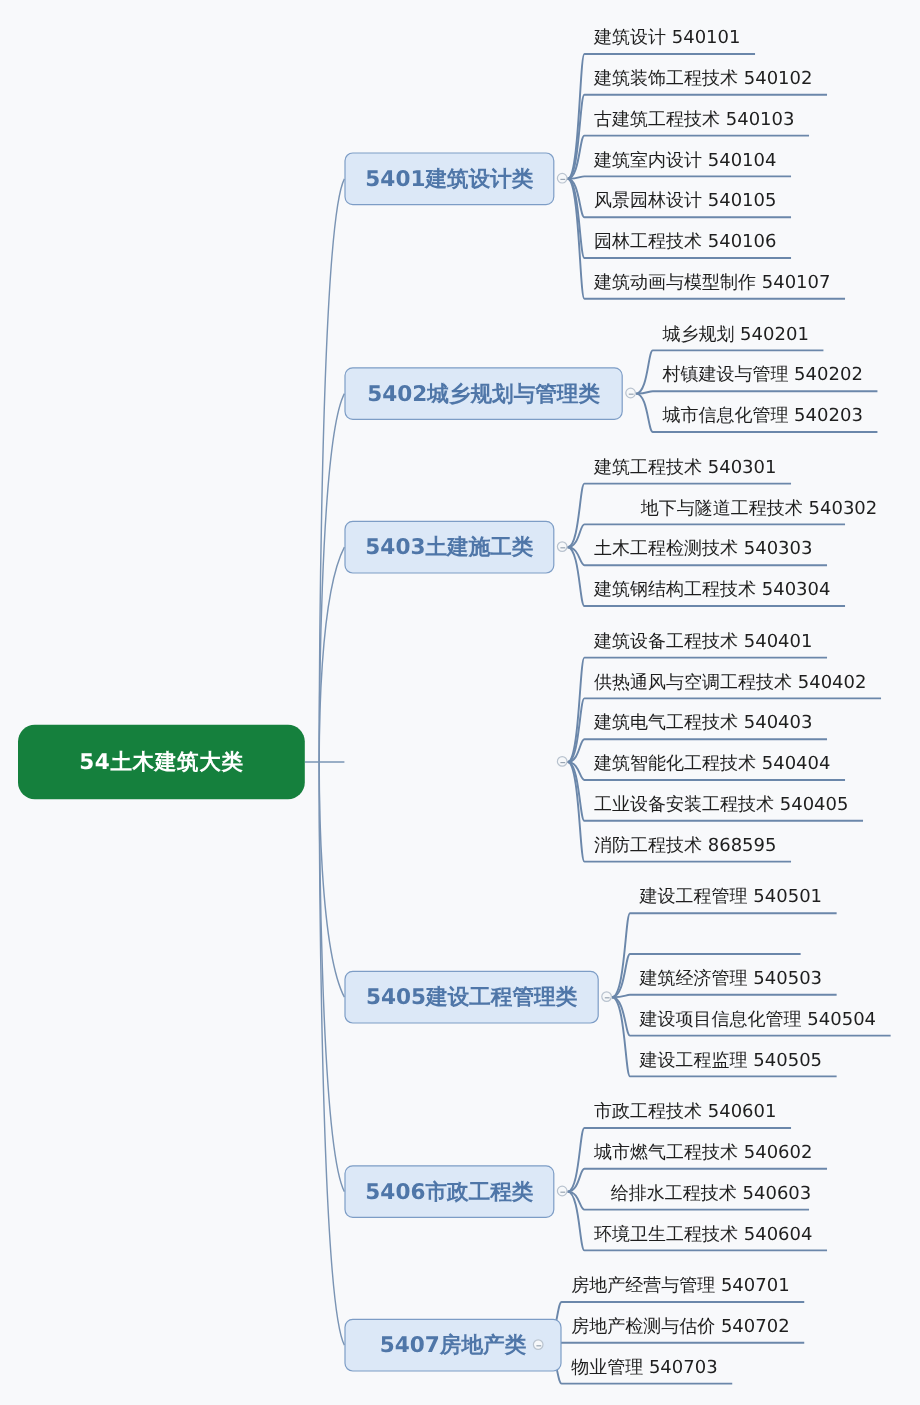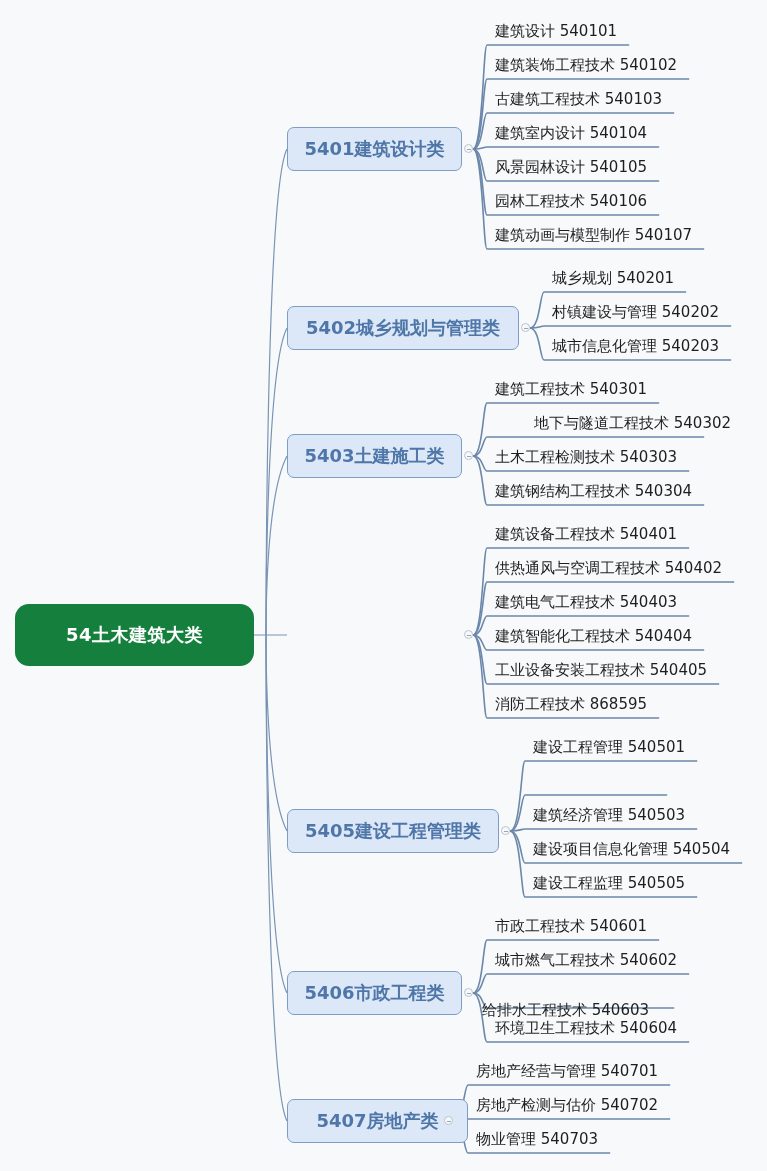--- a/index.html
+++ b/index.html
@@ -139,19 +139,19 @@
   <div class="leaf" style="left:495px;top:656px;"><span>工业设备安装工程技术 540405</span></div>
   <div class="leaf" style="left:495px;top:690px;"><span>消防工程技术 868595</span></div>
 
   <div class="leaf" style="left:533px;top:733px;"><span>建设工程管理 540501</span></div>
   <div class="leaf" style="left:533px;top:801px;"><span>建筑经济管理 540503</span></div>
   <div class="leaf" style="left:533px;top:835px;"><span>建设项目信息化管理 540504</span></div>
   <div class="leaf" style="left:533px;top:869px;"><span>建设工程监理 540505</span></div>
 
   <div class="leaf" style="left:495px;top:912px;"><span>市政工程技术 540601</span></div>
   <div class="leaf" style="left:495px;top:946px;"><span>城市燃气工程技术 540602</span></div>
-  <div class="leaf" style="left:482px;top:980px;margin-top:16px;"><span>给排水工程技术 540603</span></div>
+  <div class="leaf" style="left:509px;top:980px;"><span>给排水工程技术 540603</span></div>
   <div class="leaf" style="left:495px;top:1014px;"><span>环境卫生工程技术 540604</span></div>
 
   <div class="leaf" style="left:476px;top:1057px;"><span>房地产经营与管理 540701</span></div>
   <div class="leaf" style="left:476px;top:1091px;"><span>房地产检测与估价 540702</span></div>
   <div class="leaf" style="left:476px;top:1125px;text-align:right;"><span>物业管理 540703</span></div>
 </div>
 
 </body></html>

